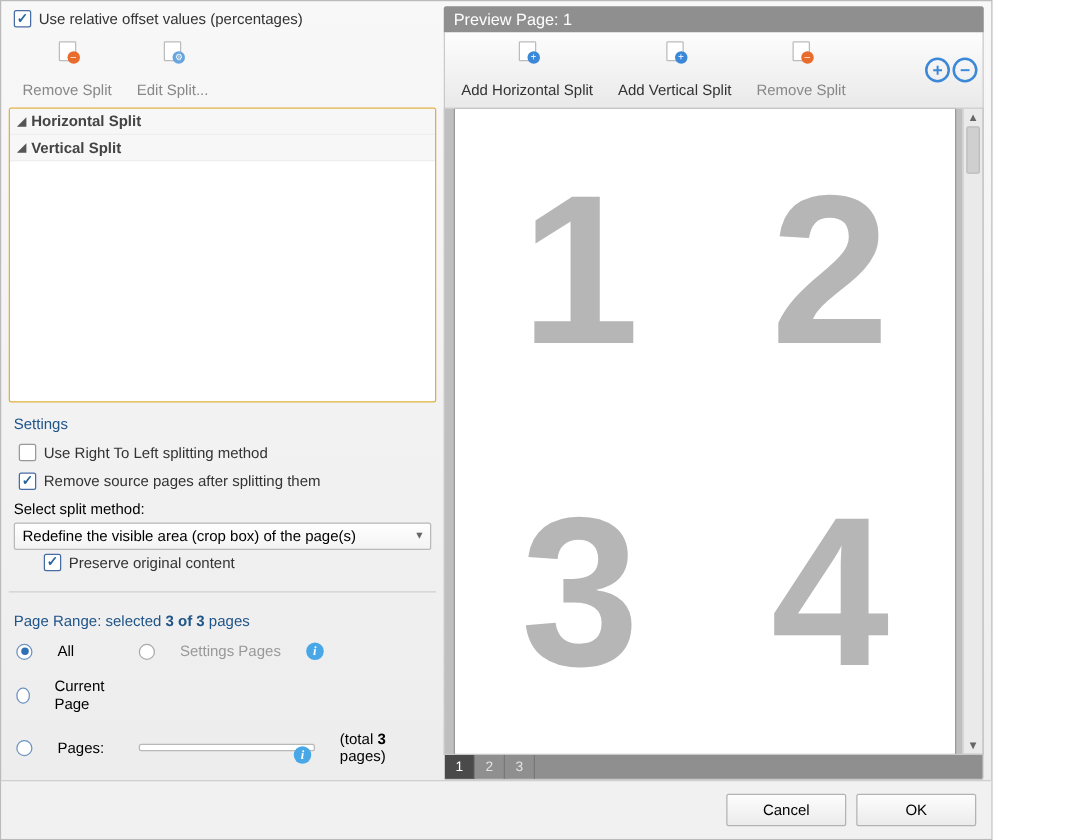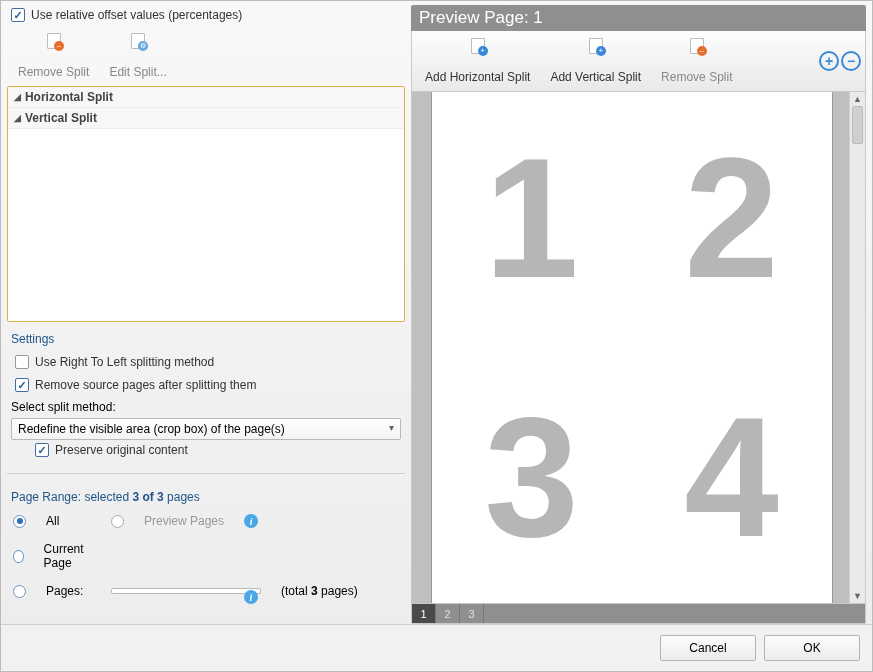--- a/index.html
+++ b/index.html
@@ -1,17 +1,17 @@
 <!DOCTYPE html>
 <html><head>
 <meta charset="utf-8">
 <style>
 * { box-sizing: border-box; font-family: "Segoe UI", Tahoma, sans-serif; font-size: 12px; }
 body { margin: 0; background: #fff; }
-.dialog { width: 873px; height: 672px; background: linear-gradient(#f8f8f8, #ececec); border: 1px solid #bbb; display: flex; flex-direction: column; }
+.dialog { width: 794px; height: 672px; background: linear-gradient(#f8f8f8, #ececec); border: 1px solid #bbb; display: flex; flex-direction: column; }
 .main { flex: 1; display: flex; padding: 4px 6px 0 6px; gap: 6px; min-height: 0; }
 .left { width: 398px; display: flex; flex-direction: column; }
 .right { flex: 1; display: flex; flex-direction: column; min-height: 0; }
 
 
 .chk-row { display: flex; align-items: center; gap: 6px; padding: 3px 4px 6px 4px; color: #333; }
 .checkbox { width: 14px; height: 14px; border: 1px solid #476ba3; background: #fff; display: inline-flex; align-items: center; justify-content: center; border-radius: 2px; }
 .checkbox.checked::after { content: "✓"; color: #26629c; font-size: 11px; font-weight: bold; line-height: 1; }
 .checkbox.grey { border-color: #999; }
 .toolbar { display: flex; gap: 2px; padding: 0 2px 2px 2px; }
@@ -41,21 +41,21 @@
 .radio.grey { border-color: #aaa; }
 .info-icon { width: 14px; height: 14px; border-radius: 50%; background: #48a7e7; color: #fff; display: inline-flex; align-items: center; justify-content: center; font-style: italic; font-family: Georgia, serif; font-weight: bold; font-size: 10px; }
 .info-icon::after { content: "i"; }
 .text-input { border: 1px solid #b9b9b9; background: #fff; padding: 2px 20px 2px 4px; width: 150px; position: relative; border-radius: 2px; }
 .text-input .info-icon { position: absolute; right: 2px; top: 1px; }
 .page-grid { display: grid; grid-template-columns: 90px 1fr; gap: 6px 8px; align-items: center; padding: 0 4px; }
 .subset-row { display: flex; align-items: center; gap: 8px; padding: 4px 4px 0 46px; }
 .subset-select { width: 152px; }
 
 
-.preview-header { background: #8f8f8f; color: #fff; padding: 3px 8px; font-size: 17px; border-top-left-radius: 2px; border-top-right-radius: 2px; }
+.preview-header { background: #8f8f8f; color: #fff; padding: 3px 8px; font-size: 13px; border-top-left-radius: 2px; border-top-right-radius: 2px; }
 .preview-toolbar { background: linear-gradient(#fdfdfd,#e9e9e9); border: 1px solid #c9c9c9; border-top: 0; display: flex; align-items: center; gap: 2px; padding: 2px 4px; }
 .circ-btn { width: 20px; height: 20px; border-radius: 50%; border: 2px solid; display: inline-flex; align-items: center; justify-content: center; font-weight: bold; font-size: 14px; line-height: 1; }
 .circ-plus { border-color: #3b88d8; color: #3b88d8; }
 .circ-minus { border-color: #3b88d8; color: #3b88d8; }
 .spacer { flex: 1; }
 .preview-body { flex: 1; background: #bfbfbf; border: 1px solid #c9c9c9; border-top: 0; position: relative; display: flex; overflow: hidden; }
 .page-area { flex: 1; display: flex; align-items: center; justify-content: center; padding: 8px 6px 8px 8px; }
 .page { background: #fff; width: 400px; height: 517px; box-shadow: 0 0 0 1px #999; display: grid; grid-template-columns: 1fr 1fr; grid-template-rows: 1fr 1fr; }
 .page-num { display: flex; align-items: center; justify-content: center; font-size: 170px; font-weight: 700; color: #b6b6b6; font-family: Arial, sans-serif; }
 .vscroll { width: 16px; background: #eaeaea; border-left: 1px solid #cfcfcf; position: relative; }
@@ -134,21 +134,21 @@
         <span>Page Range: selected </span><b>3 of 3</b><span> pages</span>
       </div>
 
       <div class="page-grid">
         <div class="radio-row">
           <span class="radio checked"></span>
           <span>All</span>
         </div>
         <div class="radio-row" style="color:#999;">
           <span class="radio grey"></span>
-          <span>Preview Pages</span>
+          <span>Settings Pages</span>
           <span class="info-icon"></span>
         </div>
         <div class="radio-row">
           <span class="radio"></span>
           <span>Current Page</span>
         </div>
         <div></div>
         <div class="radio-row">
           <span class="radio"></span>
           <span>Pages:</span>

